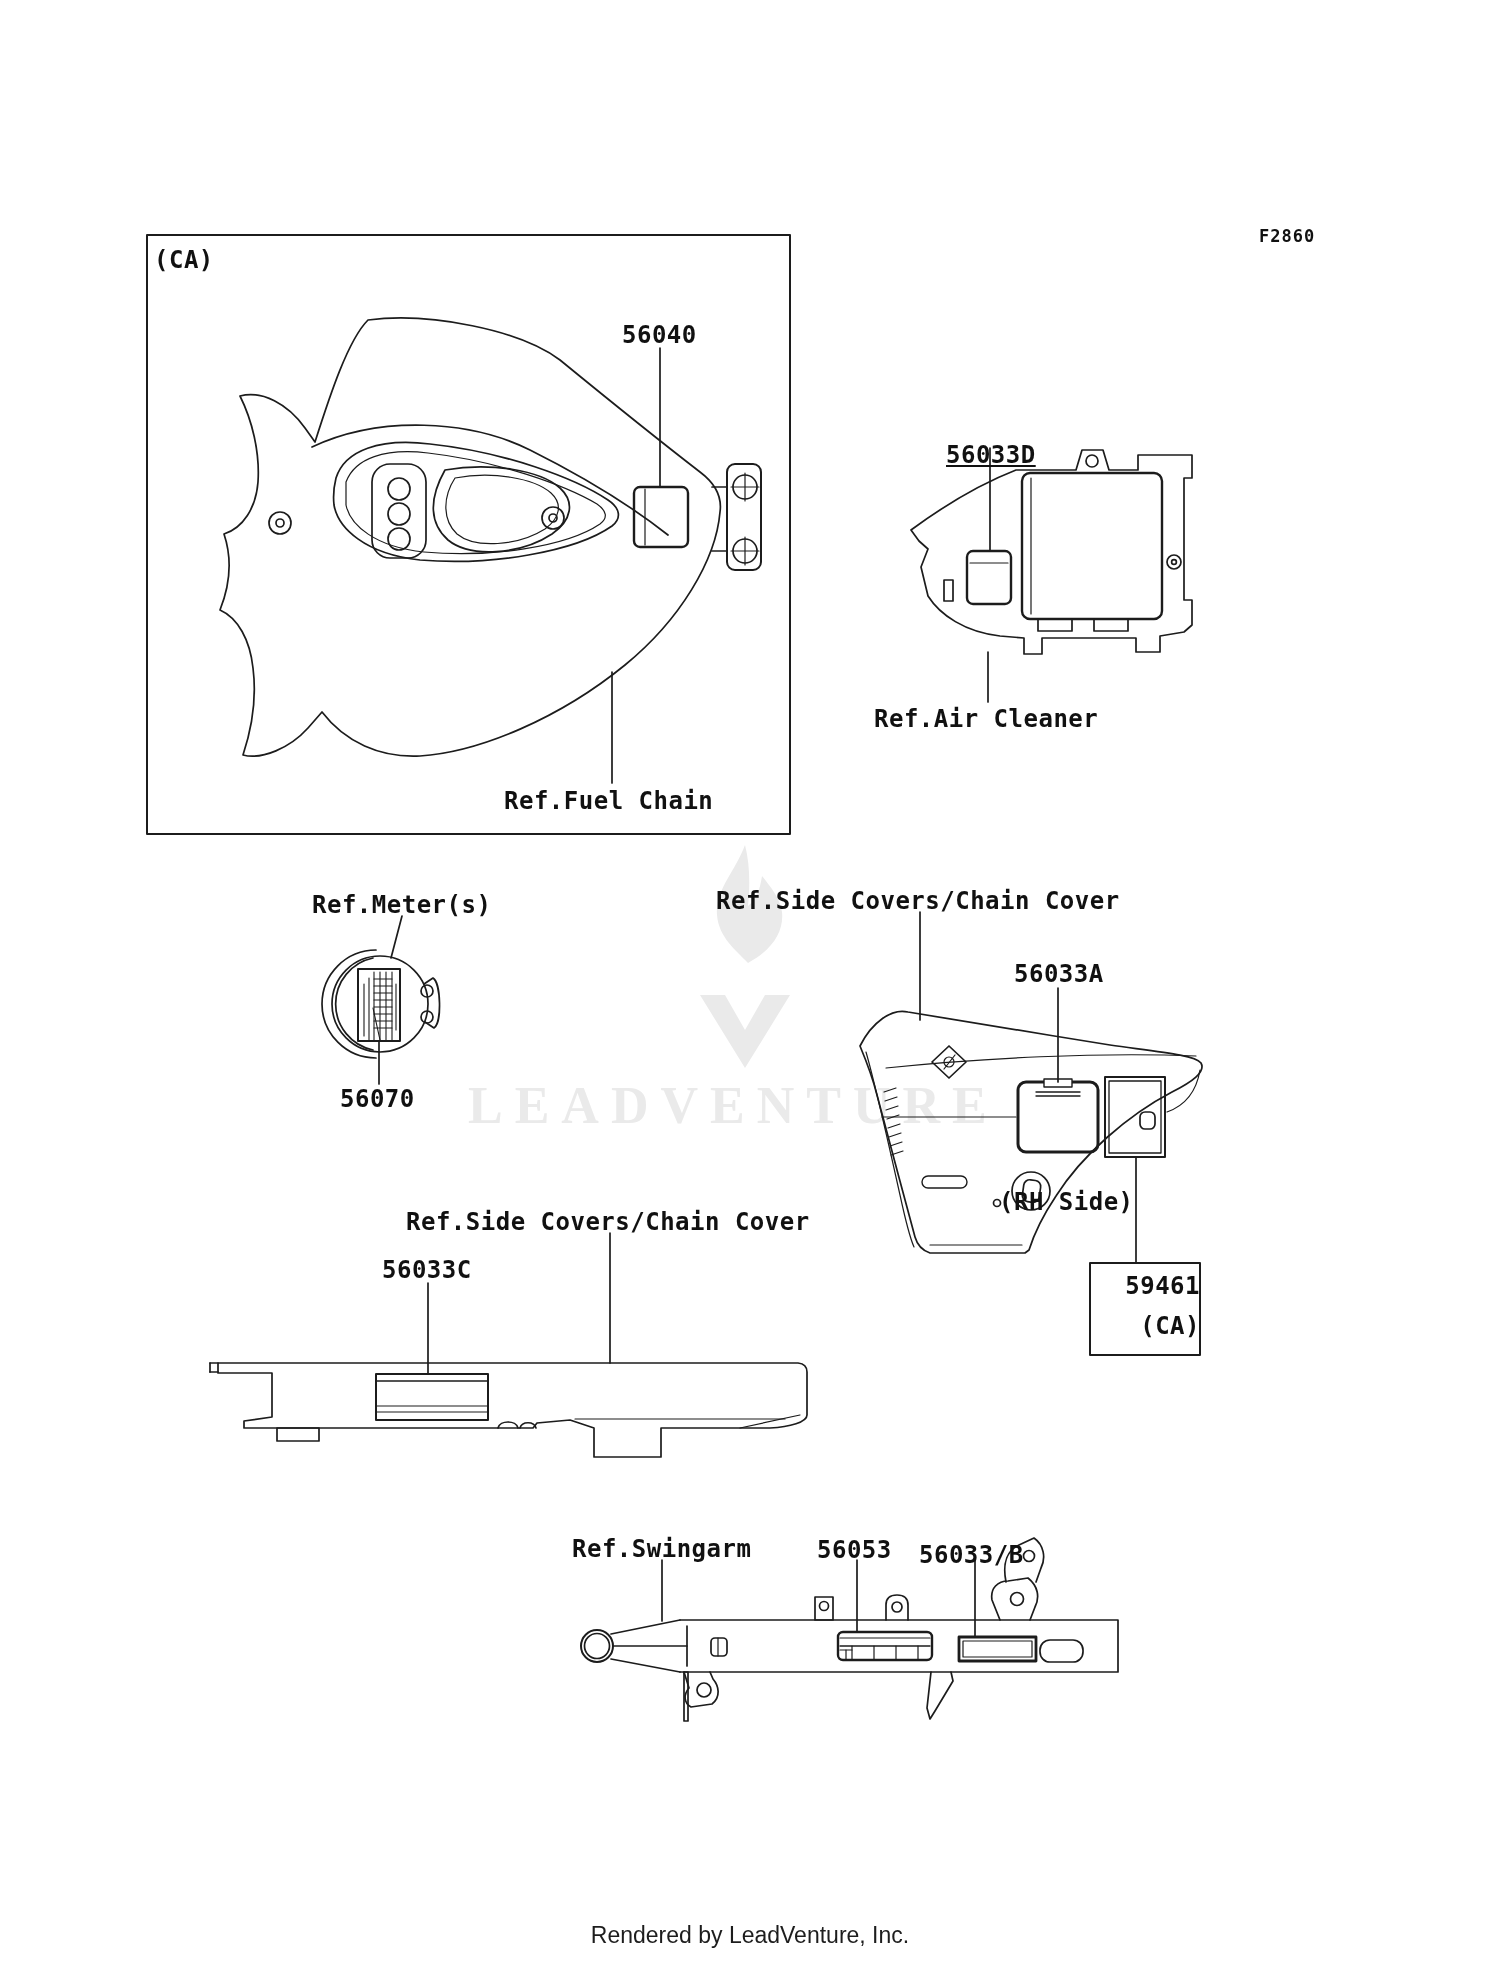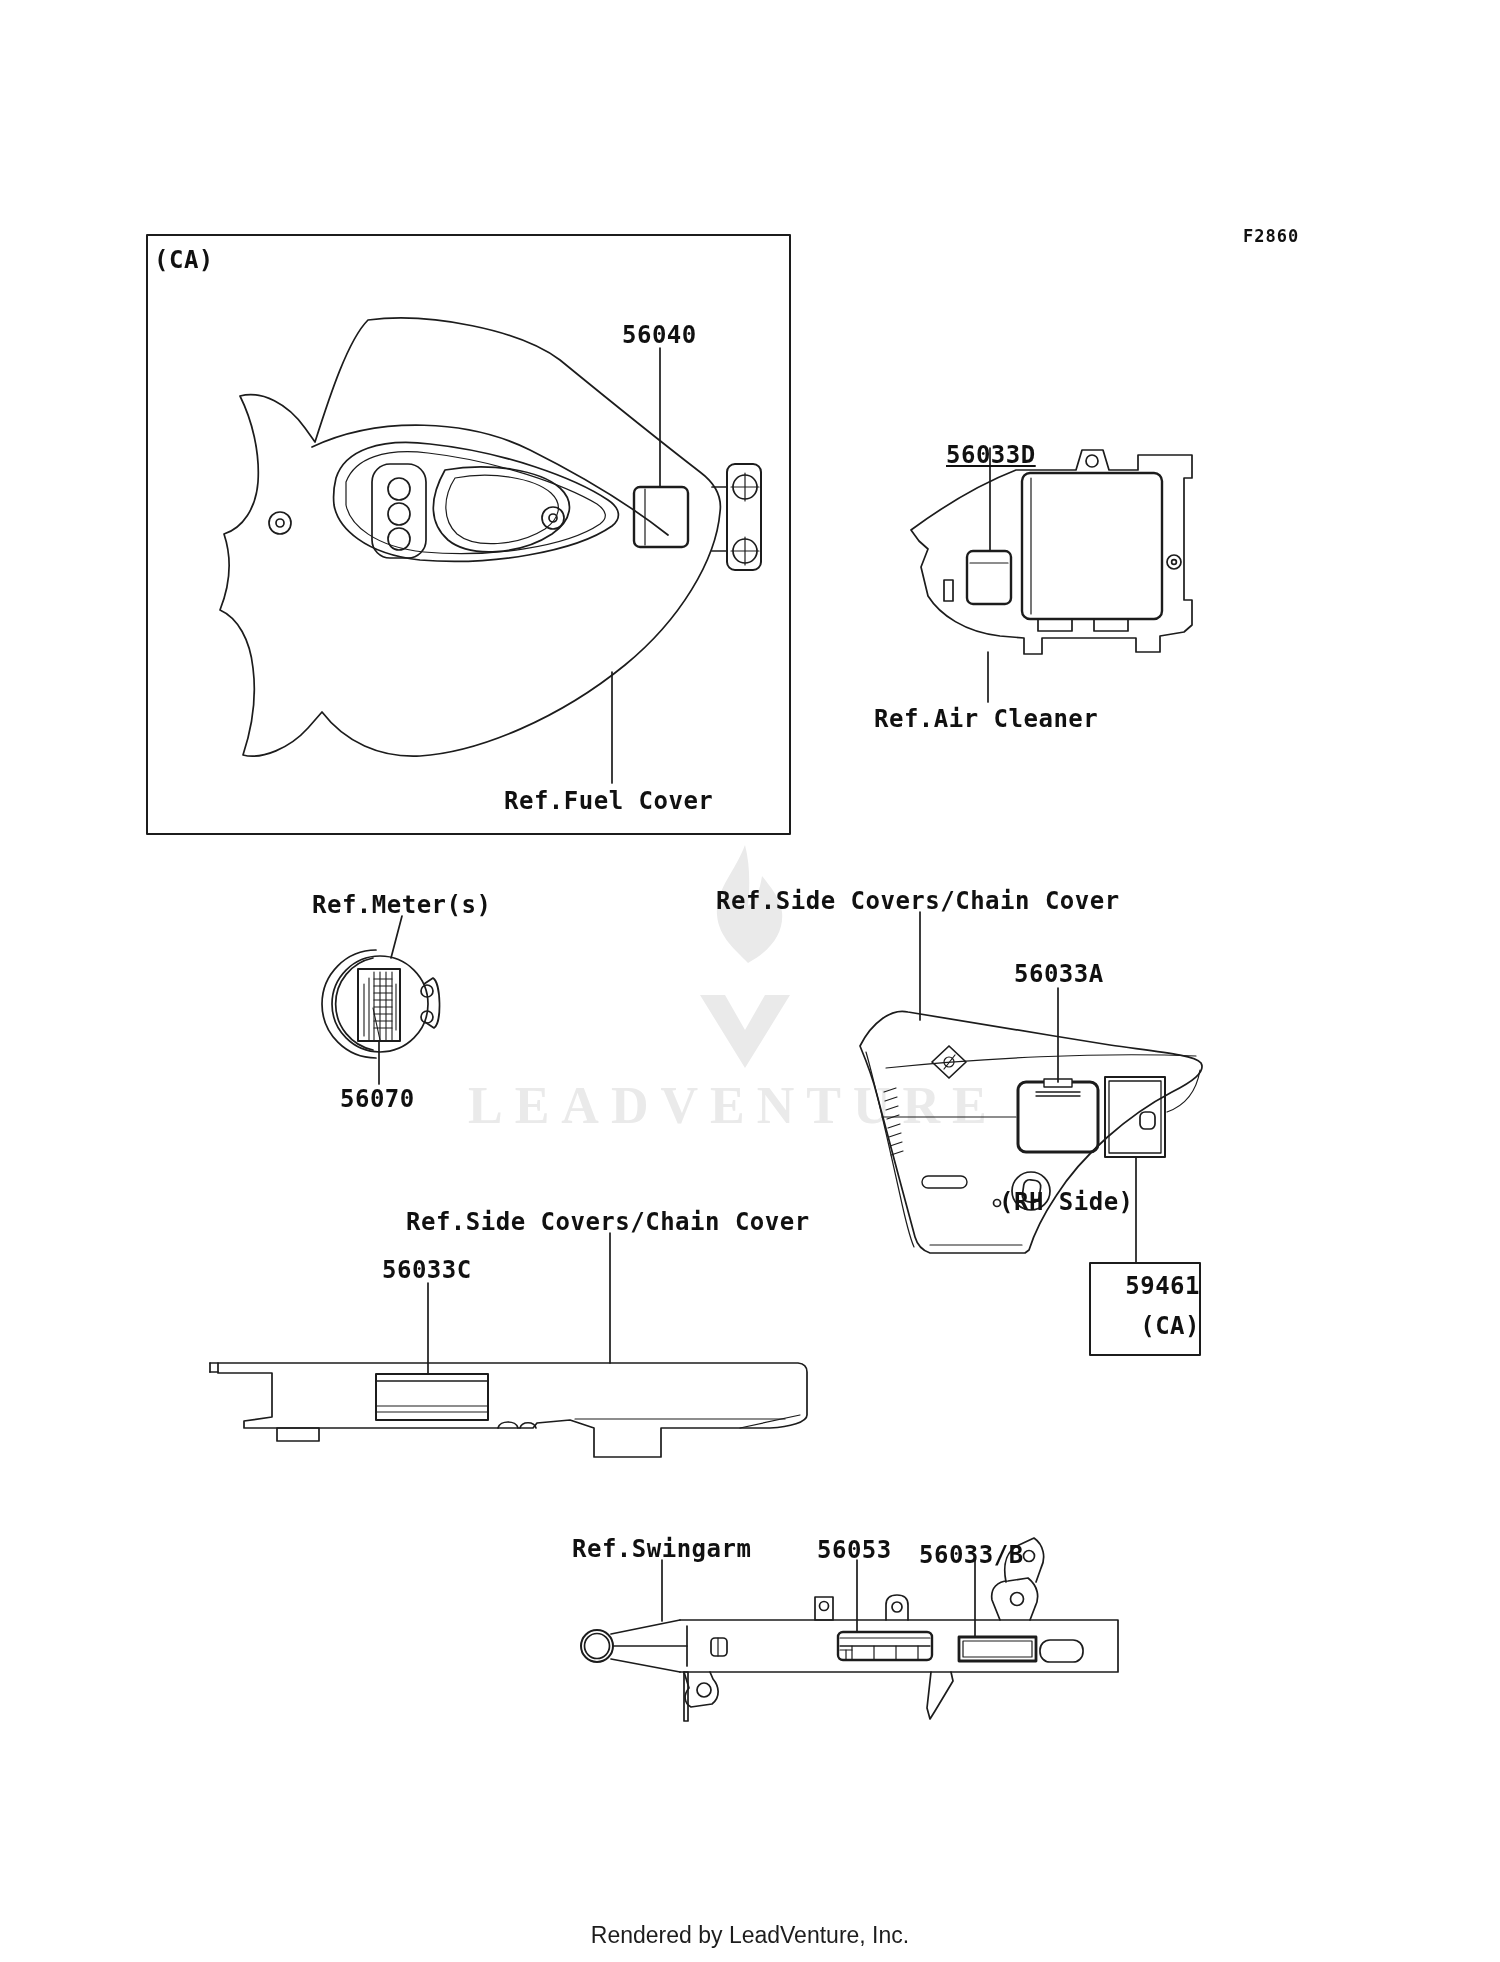--- a/index.html
+++ b/index.html
@@ -1,19 +1,19 @@
 <!DOCTYPE html>
 <html><head>
 <meta charset="utf-8">
 <style>
   html,body{margin:0;padding:0;background:#ffffff;}
   #page{position:relative;width:1500px;height:1962px;background:#ffffff;overflow:hidden;
         font-family:"DejaVu Sans Mono","Liberation Mono",monospace;color:#111111;}
   .t{position:absolute;white-space:nowrap;font-weight:bold;font-size:24px;letter-spacing:.5px;color:#111111;}
-  .t-small{font-size:17px;letter-spacing:1px;}
+  .t-small{font-size:17px;letter-spacing:1px;margin-left:16px;}
   .t-center{text-align:right;}
   #lineart{position:absolute;left:0;top:0;width:1500px;height:1962px;}
   .wm-text{position:absolute;left:468px;top:1076px;font-family:Liberation Serif, serif;
            font-weight:bold;font-size:52px;letter-spacing:12px;color:#eaeaea;white-space:nowrap;}
   .footer{position:absolute;left:0;top:1922px;width:100%;text-align:center;
           font-family:"Liberation Sans",sans-serif;font-weight:normal;font-size:23px;color:#1d1d1d;}
 </style>
 </head>
 <body>
 
@@ -224,21 +224,21 @@
         <line x1="857" y1="1560" x2="857" y2="1632"></line>
         <line x1="975" y1="1560" x2="975" y2="1637"></line>
       </g>
     </g>
   </svg>
 
   <div class="t t-small" style="left:1243px;top:226px;">F2860</div>
 
   <div class="t" style="left:154px;top:246px;">(CA)</div>
   <div class="t" style="left:622px;top:321px;">56040</div>
-  <div class="t" style="left:504px;top:787px;">Ref.Fuel Cover</div>
+  <div class="t" style="left:504px;top:787px;">Ref.Fuel Chain</div>
 
   <div class="t" style="left:946px;top:441px;text-decoration:underline;">56033D</div>
   <div class="t" style="left:874px;top:705px;">Ref.Air Cleaner</div>
 
   <div class="t" style="left:312px;top:891px;">Ref.Meter(s)</div>
   <div class="t" style="left:340px;top:1085px;">56070</div>
 
   <div class="t" style="left:716px;top:887px;">Ref.Side Covers/Chain Cover</div>
   <div class="t" style="left:1014px;top:960px;">56033A</div>
   <div class="t" style="left:975px;top:1188px;margin-left:24px;">(RH Side)</div>

